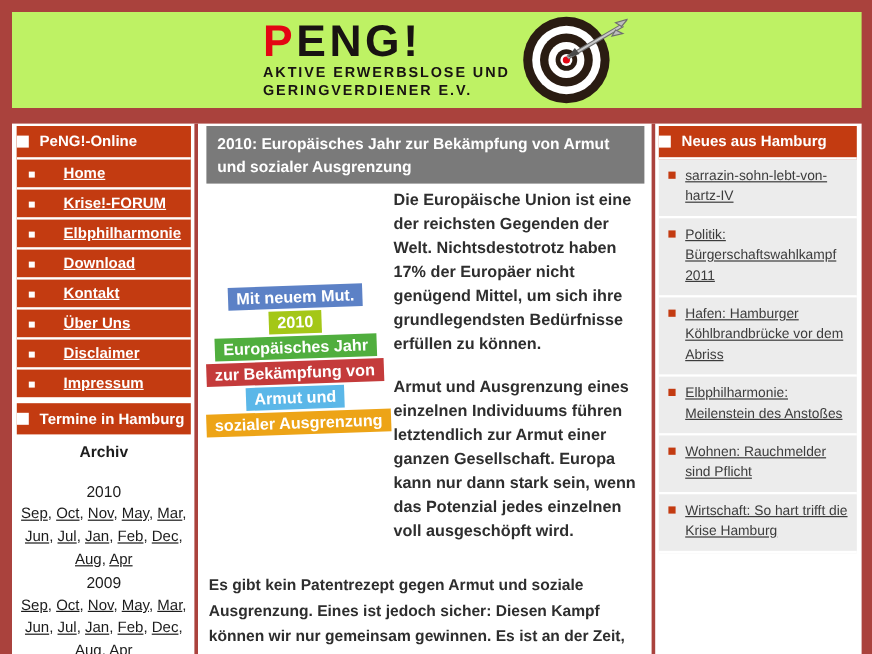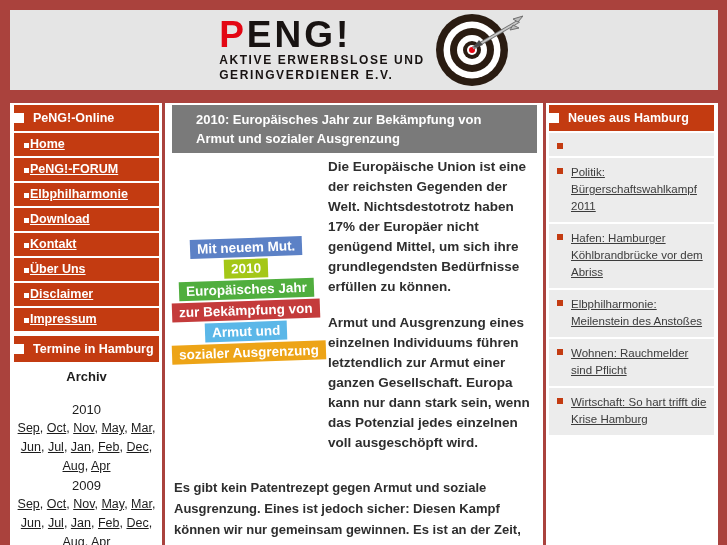--- a/index.html
+++ b/index.html
@@ -1,20 +1,20 @@
 <!DOCTYPE html>
 <html><head>
 <meta charset="utf-8">
 <style>
   html,body{margin:0;padding:0;}
   body{font-family:"Liberation Sans", sans-serif;background:#fff;}
   .page{position:relative;width:727px;height:545px;background:#AA423D;overflow:hidden;}
 
   
-  .header{position:absolute;top:10px;left:10px;right:9px;height:80px;background:#e5e5e5;
+  .header{position:absolute;top:10px;left:10px;right:9px;height:80px;background:#bef264;
           display:flex;align-items:center;justify-content:center;gap:10px;}
   .logo-text{text-align:left;}
   .logo-word{font-size:37px;font-weight:bold;letter-spacing:3px;color:#181312;line-height:36px;}
   .logo-word .p-red{color:#E30613;}
   .logo-sub{font-size:12px;font-weight:bold;color:#181312;letter-spacing:1.6px;line-height:15px;}
   .target{position:relative;width:74px;height:74px;flex:0 0 auto;}
   .ring{position:absolute;border-radius:50%;top:50%;left:50%;transform:translate(-50%,-50%);}
   .r1{width:72px;height:72px;background:#2a1c12;}
   .r2{width:57px;height:57px;background:#fff;}
   .r3{width:44px;height:44px;background:#2a1c12;}
@@ -28,35 +28,35 @@
   .content{position:absolute;top:103px;left:10px;right:9px;bottom:0;background:#fff;
            display:flex;align-items:stretch;}
   .vdiv{width:3px;background:#AA423D;flex:0 0 auto;}
 
   
   .col-left{width:152px;flex:0 0 auto;padding:2px 3px 0 4px;box-sizing:border-box;}
   .navbox{background:#C33B11;}
   .nav-header,.sec-header{background:#C33B11;color:#fff;font-weight:bold;font-size:12.5px;
      padding:6px 0;display:flex;align-items:center;gap:9px;border-bottom:2px solid #fff;}
   .wsq{display:inline-block;width:10px;height:10px;background:#fff;flex:0 0 auto;}
-  .nav-item{display:flex;align-items:center;gap:1px;padding:4px 8px 5px 10px;border-bottom:2px solid #fff;}
+  .nav-item{display:flex;align-items:center;gap:24px;padding:4px 8px 5px 10px;border-bottom:2px solid #fff;}
   .nav-item:last-child{border-bottom:none;}
   .ssq{display:inline-block;width:5px;height:5px;background:#fff;flex:0 0 auto;margin-top:3px;}
   .nav-link{color:#fff;font-weight:bold;font-size:12.5px;text-decoration:underline;cursor:pointer;}
   .termine{margin-top:5px;border-bottom:none;}
   .archiv{padding:7px 2px;text-align:center;color:#1c1c1c;}
   .archiv-title{font-weight:bold;font-size:13px;margin-bottom:18px;}
   .year{font-size:13px;margin:2px 0;}
   .months{font-size:12.5px;line-height:19px;color:#1c1c1c;}
   .months a{color:#1c1c1c;text-decoration:underline;cursor:pointer;}
 
   
   .col-main{flex:1 1 auto;padding:2px 6px 0 7px;box-sizing:border-box;min-width:0;}
   .main-title{background:#7A7A7A;color:#fff;font-weight:bold;font-size:13px;line-height:19px;
-              padding:5px 24px;}
+              padding:5px 9px;}
   .media{display:flex;gap:8px;margin-top:4px;}
   .badge-wrap{width:148px;flex:0 0 auto;padding-top:80px;text-align:center;}
   .badge-line{display:inline-block;color:#fff;font-weight:bold;padding:2px 7px;margin:1px 0;
               white-space:nowrap;}
   .badge-line:nth-of-type(1){font-size:13.5px;transform:rotate(-2deg);}
   .badge-line:nth-of-type(2){font-size:25px;transform:rotate(-2.5deg);padding:0 9px 2px;}
   .badge-line:nth-of-type(3){font-size:14.5px;transform:rotate(1.5deg);}
   .badge-line:nth-of-type(4){font-size:13.5px;transform:rotate(-2deg);}
   .badge-line:nth-of-type(5){font-size:16.5px;transform:rotate(0.5deg);}
   .badge-line:nth-of-type(6){font-size:13px;transform:rotate(-1.5deg);}
@@ -110,21 +110,21 @@
         </div>
         <div>
 
             <div class="nav-item">
               <span class="ssq"></span>
               <a class="nav-link">Home</a>
             </div>
 
             <div class="nav-item">
               <span class="ssq"></span>
-              <a class="nav-link">PeNG!-FORUM</a>
+              <a class="nav-link">Krise!-FORUM</a>
             </div>
 
             <div class="nav-item">
               <span class="ssq"></span>
               <a class="nav-link">Elbphilharmonie</a>
             </div>
 
             <div class="nav-item">
               <span class="ssq"></span>
               <a class="nav-link">Download</a>
@@ -214,20 +214,21 @@
 
     <div class="col-right">
       <div class="sec-header">
         <span class="wsq"></span>
         <span>Neues aus Hamburg</span>
       </div>
       <div>
 
           <div class="news-item">
             <span class="rsq"></span>
+            <a class="news-link">sarrazin-sohn-lebt-von-hartz-IV</a>
           </div>
 
 
           <div class="news-item">
             <span class="rsq"></span>
             <a class="news-link">Politik: Bürgerschaftswahlkampf 2011</a>
           </div>
 
           <div class="news-item">
             <span class="rsq"></span>

